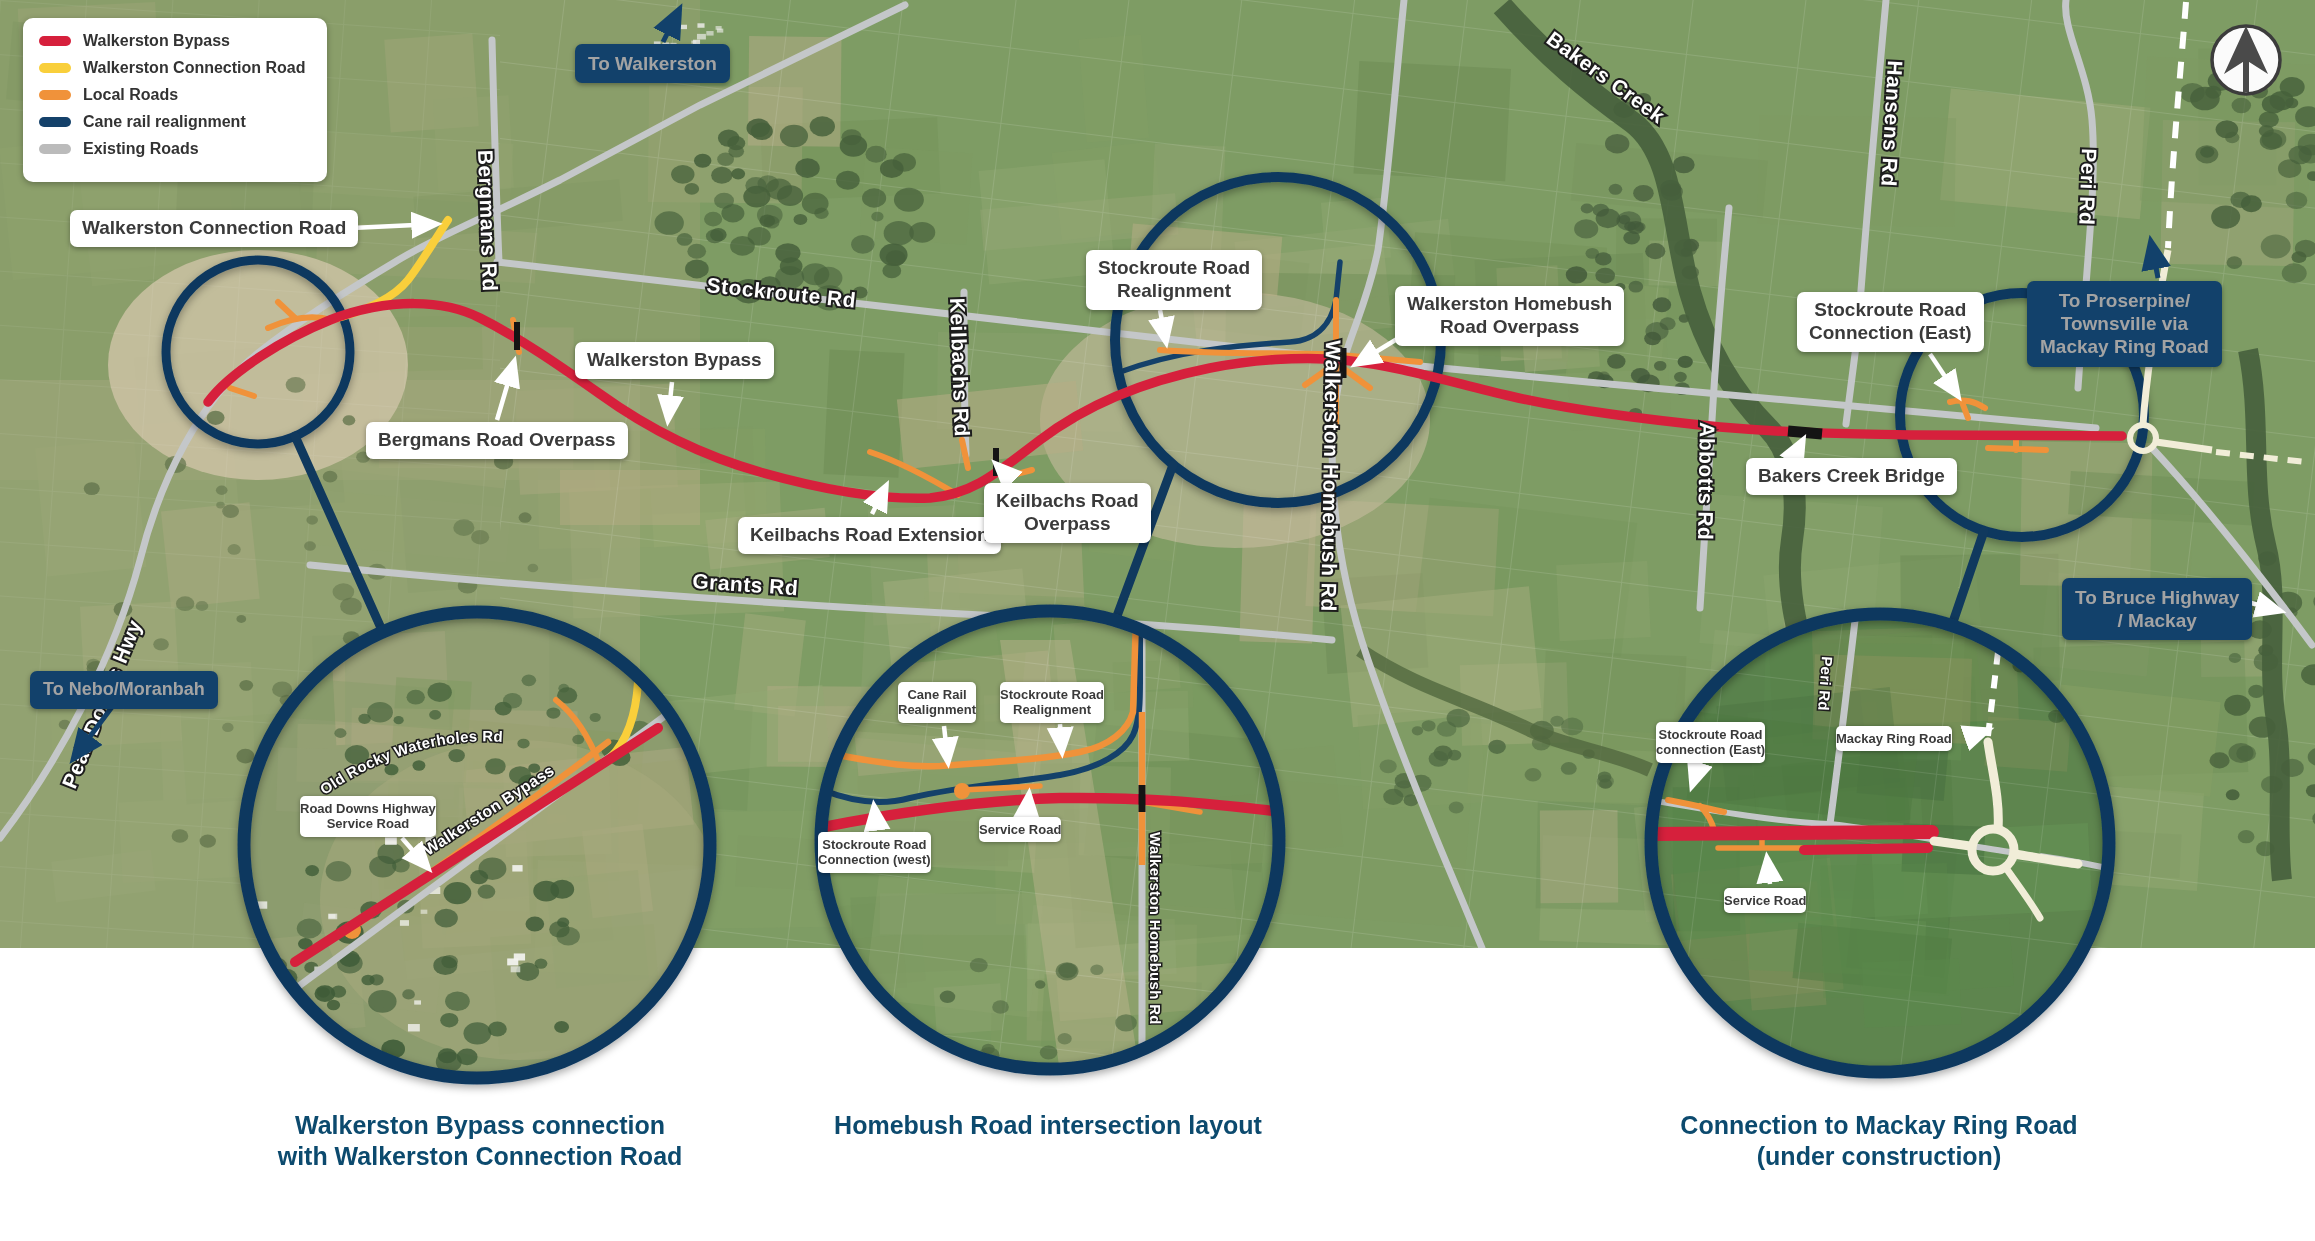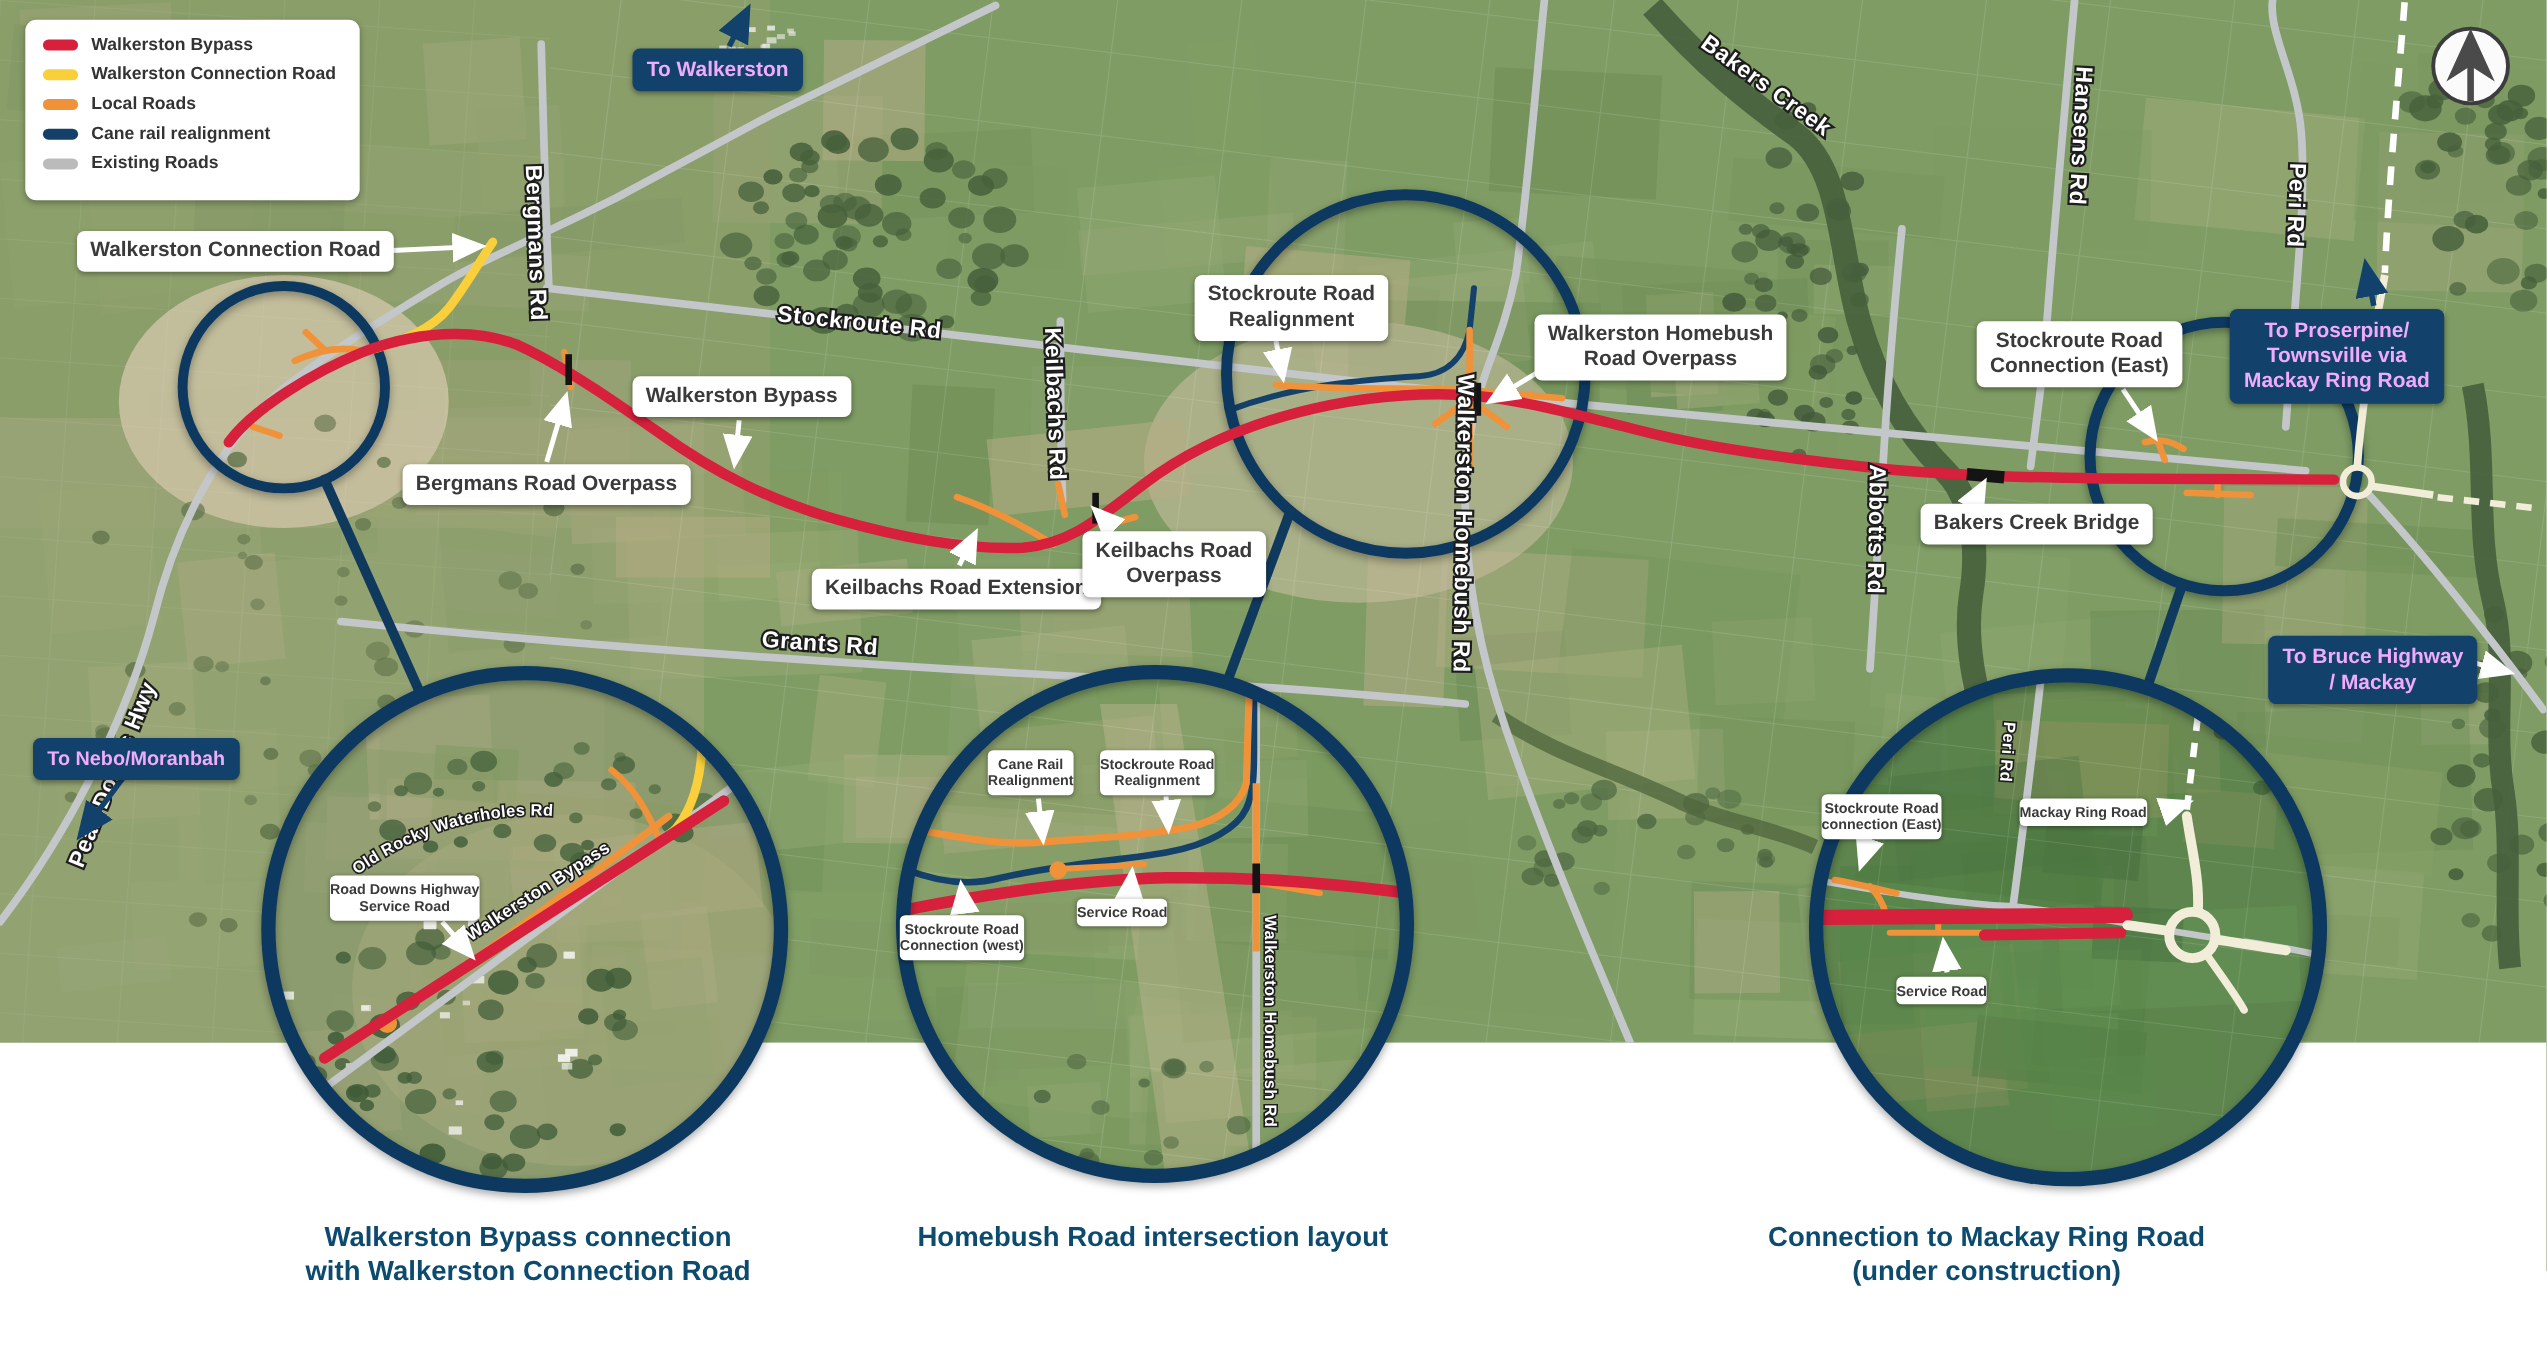--- a/index.html
+++ b/index.html
@@ -6,21 +6,21 @@
   body{width:2315px;height:1241px;background:#ffffff;overflow:hidden;position:relative;
        font-family:"Liberation Sans",sans-serif;}
   #stage{position:absolute;inset:0;}
   svg{position:absolute;left:0;top:0;}
   
   .callout{position:absolute;background:#ffffff;color:#3a3a3a;font-weight:700;font-size:19px;
            line-height:1.2;padding:7px 12px;border-radius:7px;white-space:nowrap;
            box-shadow:0 2px 5px rgba(0,0,0,.35);text-align:center;}
   .callout.multi{white-space:normal;}
   .callout span{display:block;}
-  .navybox{position:absolute;background:#12416b;color:#f0abfc;font-weight:700;font-size:19px;
+  .navybox{position:absolute;background:#12416b;color:#a3a3a3;font-weight:700;font-size:19px;
            line-height:1.22;padding:8px 13px;border-radius:7px;white-space:nowrap;text-align:center;
            box-shadow:0 2px 5px rgba(0,0,0,.35);}
   .navybox span{display:block;}
   .smcallout{position:absolute;background:#ffffff;color:#3a3a3a;font-weight:700;font-size:13px;
            line-height:1.18;padding:5px 0;border-radius:5px;white-space:nowrap;text-align:center;
            box-shadow:0 1px 4px rgba(0,0,0,.35);}
   .smcallout span{display:block;}
   .caption{position:absolute;transform:translateX(-50%);text-align:center;color:#0c4a6e;
            font-weight:700;font-size:25px;line-height:1.22;white-space:nowrap;}
   .caption span{display:block;}
@@ -964,18 +964,18 @@
 <div class="smcallout" style="left:1836px;top:726px;">Mackay Ring Road</div>
 <div class="smcallout" style="left:1724px;top:888px;">Service Road</div>
 
 <div class="caption" style="left:480px;top:1110px;">
   <span>Walkerston Bypass connection</span>
   <span>with Walkerston Connection Road</span>
 </div>
 <div class="caption" style="left:1048px;top:1110px;">
   <span>Homebush Road intersection layout</span>
 </div>
-<div class="caption" style="left:1806px;top:1110px;">
+<div class="caption" style="left:1879px;top:1110px;">
   <span>Connection to Mackay Ring Road</span>
   <span>(under construction)</span>
 </div>
 
 </div>
 
 </body></html>

